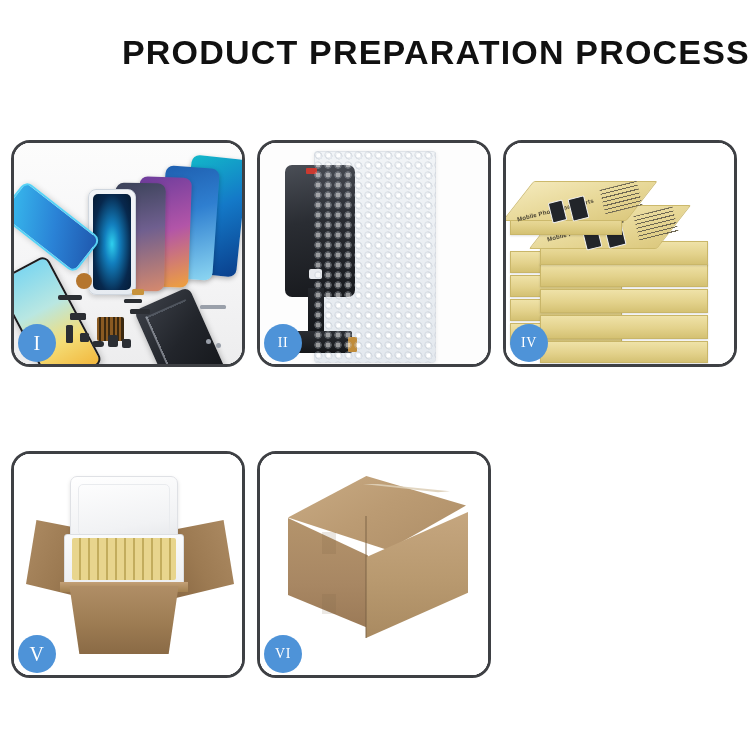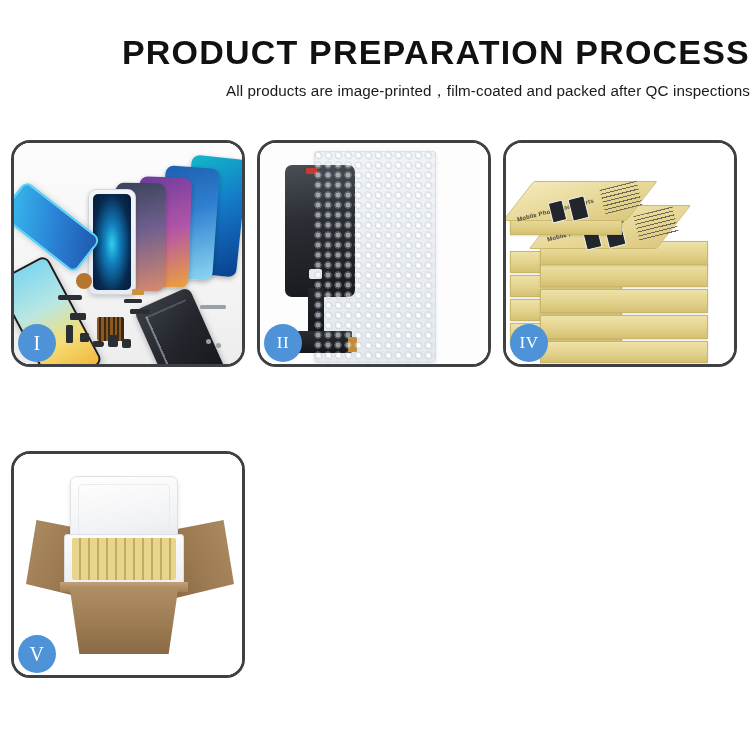--- a/index.html
+++ b/index.html
@@ -86,21 +86,21 @@
     background: #4e93d8;
     color: #ffffff;
     font-family: "Liberation Serif", serif;
     font-size: 20px;
     line-height: 38px;
     text-align: center;
     letter-spacing: 0.5px;
     z-index: 6;
     user-select: none;
   }
-  .step-badge.wide { font-size: 17px; }
+  .step-badge.wide { font-size: 14px; }
 
   
   .scene { position: absolute; inset: 0; }
   .p1-bg {
     position: absolute; inset: 0;
     background: linear-gradient(180deg,#fcfcfc 0%,#f4f4f5 62%,#ededee 100%);
   }
   .phone {
     position: absolute;
     border-radius: 8px;
@@ -364,21 +364,20 @@
     background: rgba(120,96,66,.45);
   }
 </style>
 </head>
 <body>
 
 <div id="root">
 
   <div class="header">
     <div class="page-title">PRODUCT PREPARATION PROCESS</div>
-    <div class="page-subtitle">All products are image-printed，film-coated and packed after QC inspections</div>
   </div>
 
   <div class="grid">
 
     <div class="panel">
       <div class="panel-inner">
         <div class="scene">
           <div class="p1-bg"></div>
 
           <div class="phone ph-fan5"></div>
@@ -473,15 +472,30 @@
           <div class="foam-lid"></div>
           <div class="foam-box"></div>
           <div class="gold-slabs"></div>
           <div class="carton-rim"></div>
           <div class="carton-front"></div>
         </div>
       </div>
       <div class="step-badge">V</div>
     </div>
 
+    <div class="panel">
+      <div class="panel-inner">
+        <div class="scene">
+          <div class="p6-bg"></div>
+          <div class="box-top"></div>
+          <div class="tape"></div>
+          <div class="box-left"></div>
+          <div class="box-right"></div>
+          <div class="seam" style="left:105px;top:62px;width:1.5px;height:122px;"></div>
+          <div class="seam" style="left:62px;top:78px;width:14px;height:22px;opacity:.35;"></div>
+          <div class="seam" style="left:62px;top:140px;width:14px;height:20px;opacity:.3;"></div>
+        </div>
+      </div>
+      <div class="step-badge wide">VI</div>
+    </div>
 
   </div>
 </div>
 
 </body></html>

